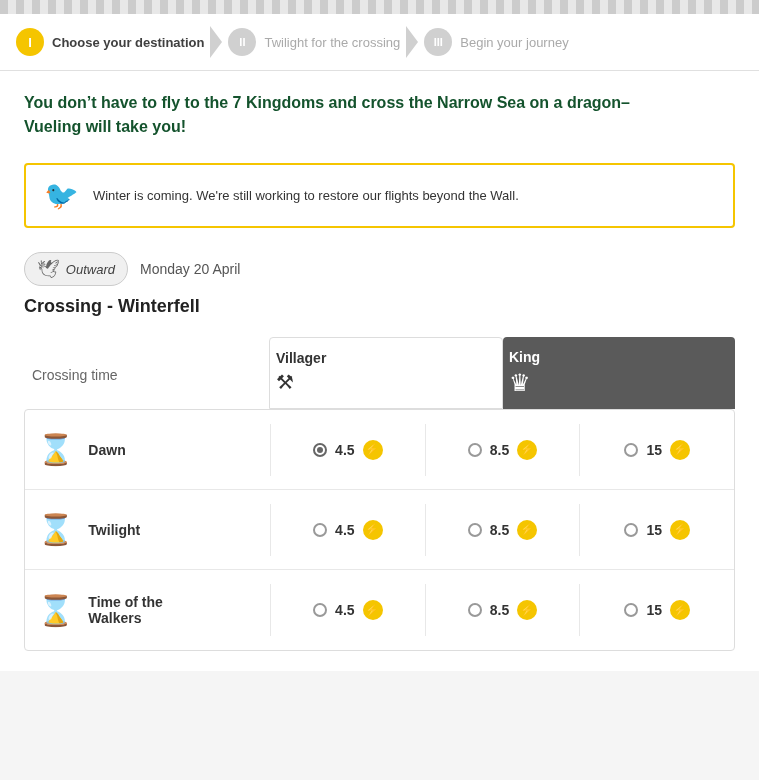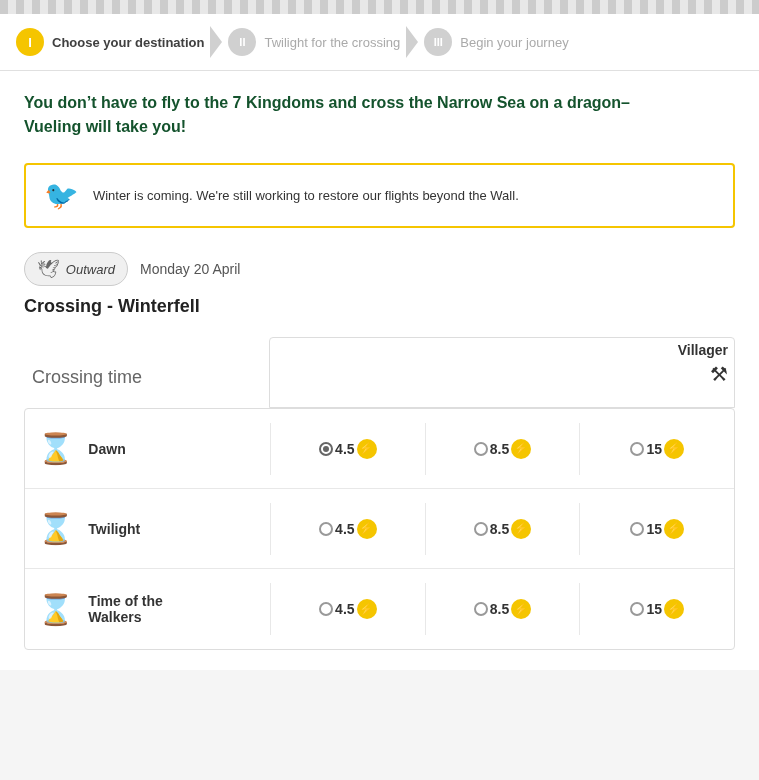--- a/index.html
+++ b/index.html
@@ -172,22 +172,22 @@
       display: flex;
       margin-bottom: 0;
     }
 
     .col-time-header {
       flex: 0 0 245px;
     }
 
     .col-class {
       flex: 1;
-      text-align: right;
-      padding: 4px 6px;
+      text-align: left;
+      padding: 12px 6px;
       position: relative;
     }
 
     .col-villager {
       background: #fff;
       border: 1px solid #ddd;
       border-radius: 4px 4px 0 0;
     }
 
     .col-lord {
@@ -209,21 +209,21 @@
       margin-bottom: 4px;
     }
 
     .class-icon {
       font-size: 24px;
       display: block;
     }
 
     
     .crossing-time-label {
-      font-size: 18px;
+      font-size: 14px;
       color: #666;
       margin-top: 30px;
       margin-bottom: 20px;
       padding-left: 8px;
     }
 
     
     .table-body {
       border: 1px solid #ddd;
       border-radius: 4px;
@@ -257,21 +257,21 @@
       font-size: 14px;
       font-weight: bold;
       color: #333;
     }
 
     .cell-price {
       flex: 1;
       display: flex;
       align-items: center;
       justify-content: center;
-      gap: 2px;
+      gap: 8px;
       padding: 16px 6px;
       border-left: 1px solid #e8e8e8;
     }
 
     .radio-btn {
       width: 14px;
       height: 14px;
       border-radius: 50%;
       border: 2px solid #999;
       flex-shrink: 0;
@@ -381,20 +381,24 @@
       <div class="col-time-header">
         <div class="crossing-time-label">Crossing time</div>
       </div>
 
       <div class="col-class col-villager">
         <span class="class-name">Villager</span>
         <span class="class-icon tools-icon">⚒</span>
       </div>
 
 
+      <div class="col-class col-king">
+        <span class="class-name">King</span>
+        <span class="class-icon king-crown">♛</span>
+      </div>
     </div>
 
     <div class="table-body">
 
       <div class="table-row-item">
         <div class="cell-time">
           <span class="hourglass-icon">⌛</span>
           <span class="time-name">Dawn</span>
         </div>
         <div class="cell-price">

